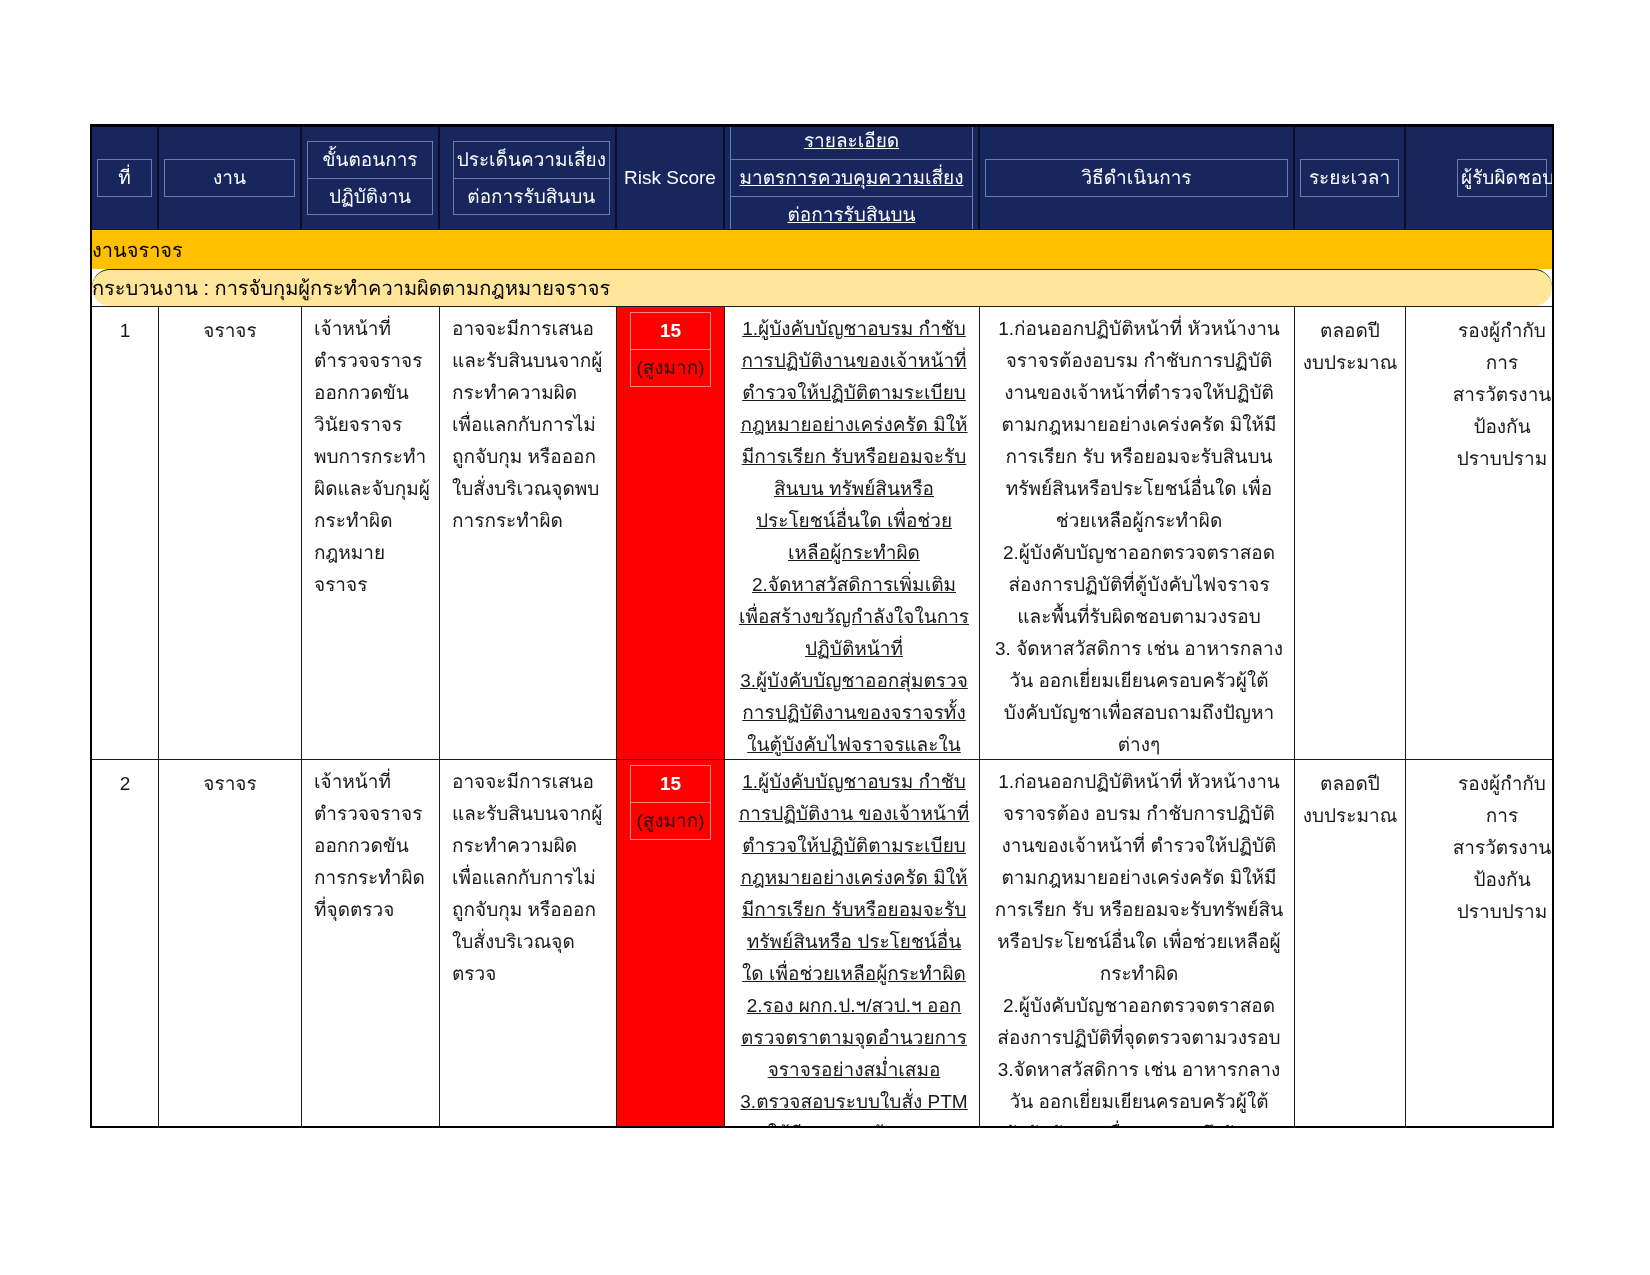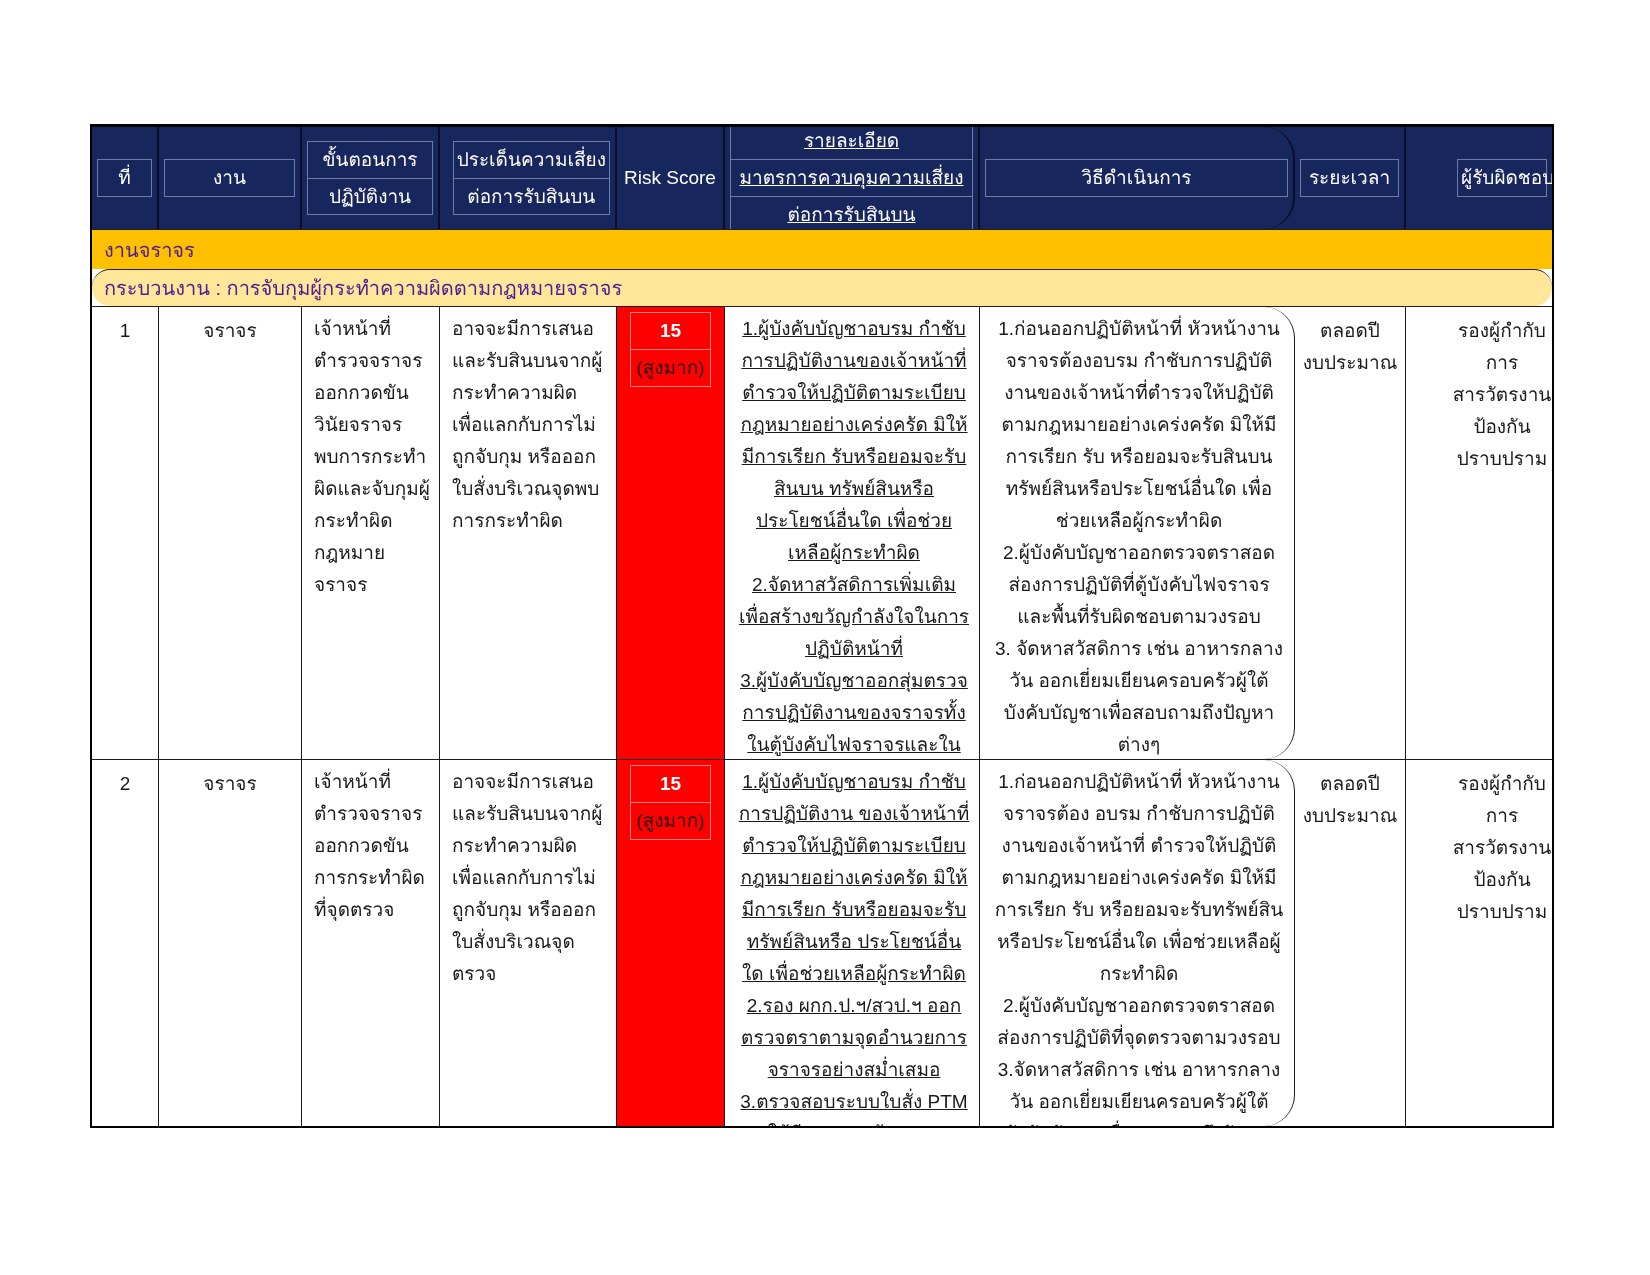--- a/index.html
+++ b/index.html
@@ -15,21 +15,21 @@
     position:absolute;left:90px;top:124px;
     width:1464px;
     border:2px solid #000;border-top-width:3px;
     box-sizing:border-box;
     background:#fff;
   }
   .trow{display:flex;width:100%;box-sizing:border-box;}
   .trow + .trow{border-top:1.5px solid #1c1c1c;}
   
   .c1{width:67px;} .c2{width:143px;} .c3{width:138px;} .c4{width:177px;align-items:flex-end;}
-  .c5{width:108px;} .c6{width:255px;text-decoration:underline;} .c7{width:315px;border-radius:31px;} .c8{width:111px;} .c9{flex:1;margin-left:46px;}
+  .c5{width:108px;} .c6{width:255px;text-decoration:underline;} .c7{width:315px;} .c8{width:111px;} .c9{flex:1;margin-left:46px;}
   .cell{
     box-sizing:border-box;
     border-right:1.5px solid #1c1c1c;
     overflow:hidden;
   }
   .cell:last-child{border-right:none;}
 
   
   .hdr{height:102px;background:#17265C;color:#ffffff;}
   .hdr .cell{
@@ -44,21 +44,21 @@
     display:flex;flex-direction:column;justify-content:center;
   }
   .hdr-line{padding:6px 3px;text-align:center;line-height:1.25;white-space:nowrap;}
   .hdr-inner .hdr-line + .hdr-line{border-top:1px solid #6d7ca3;}
   .hdr-plain{text-align:center;padding:4px 2px;}
 
   
   .band{height:40px;display:flex;align-items:center;box-sizing:border-box;}
   .band-gold{background:#FFC000;}
   .band-yellow{background:#FFE699;height:37px;border-radius:18px;}
-  .band-label{font-size:20px;padding-left:12px;color:#4c1d95;}
+  .band-label{font-size:20px;color:#000000;}
 
   
   .body .cell{font-size:19px;line-height:32px;}
   .row1{height:453px;}
   .row2{height:367px;}
   .cell-center{text-align:center;padding-top:8px;}
   .cell-text{padding:6px 8px 0 12px;text-align:left;}
   .cell-score{background:#FF0000;padding:0;}
   .score-box{
     margin:5px 13px 0 13px;

